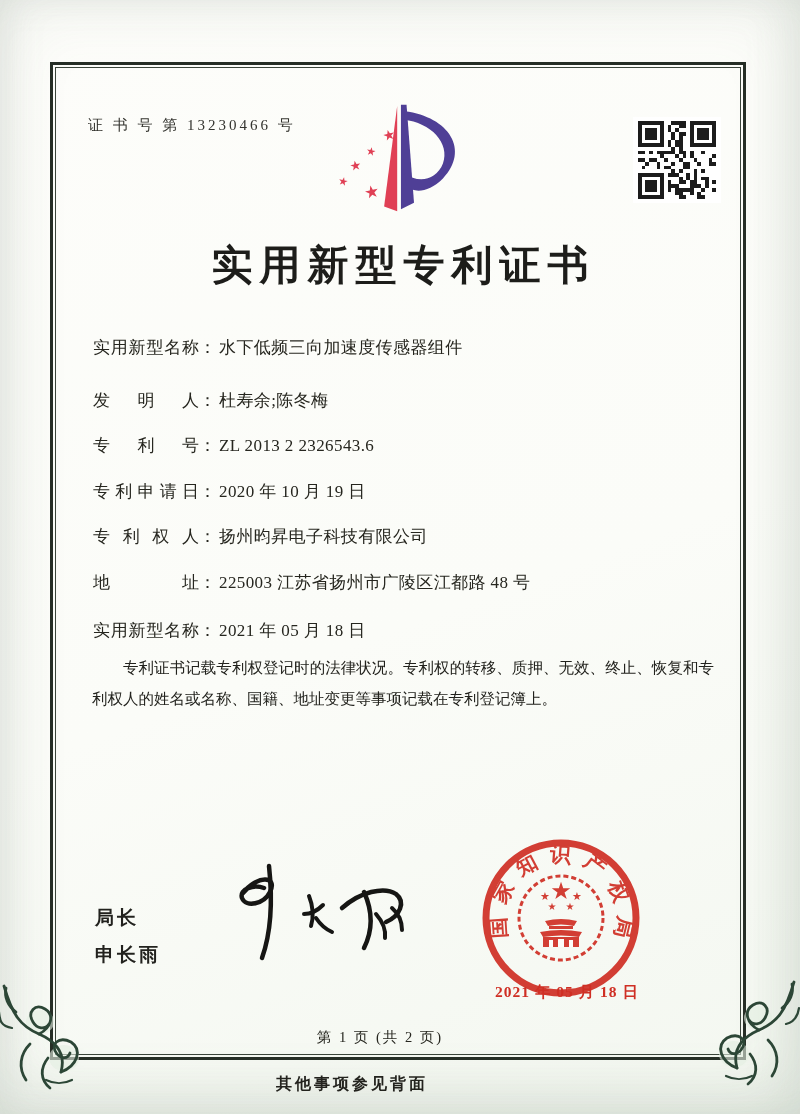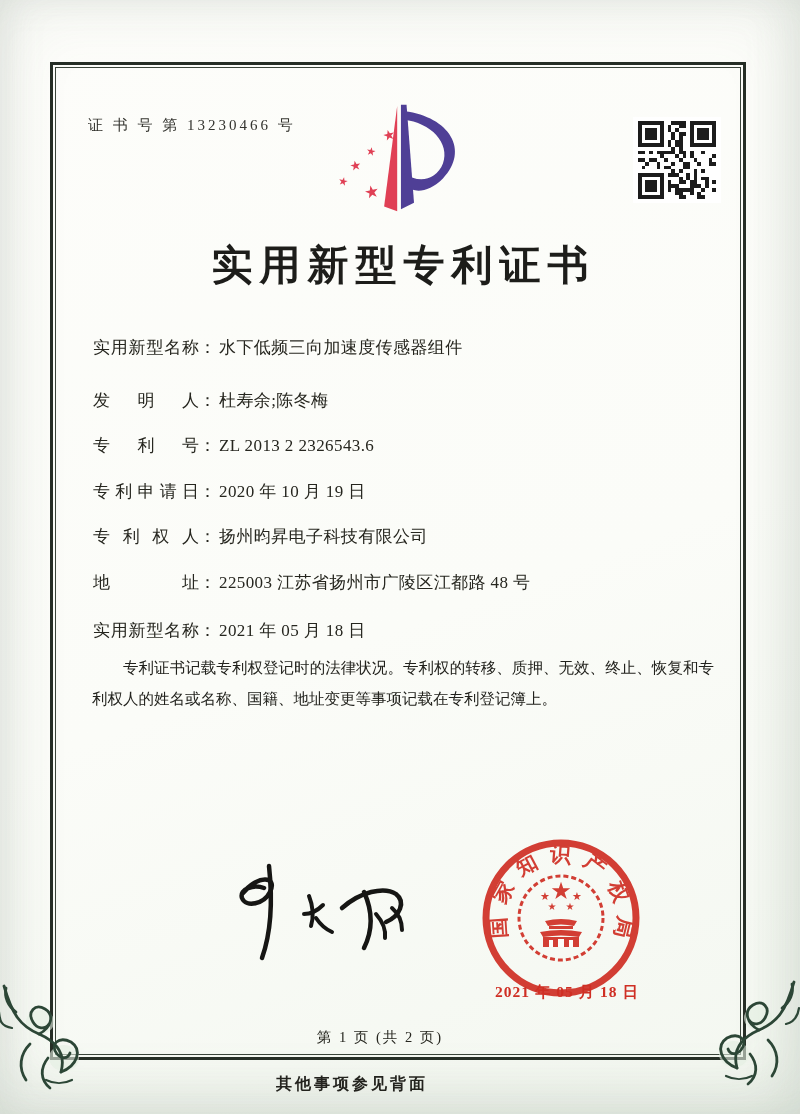--- a/index.html
+++ b/index.html
@@ -236,20 +236,24 @@
     </div>
     <div class="row" style="top:283px">
       <span class="lab">实用新型名称</span><span class="colon">：</span><span class="val">2021 年 05 月 18 日</span>
     </div>
   </div>
 
   <div class="body-text">
     <p>专利证书记载专利权登记时的法律状况。专利权的转移、质押、无效、终止、恢复和专利权人的姓名或名称、国籍、地址变更等事项记载在专利登记簿上。</p>
   </div>
 
+  <div class="signer">
+    <div>局长</div>
+    <div>申长雨</div>
+  </div>
 
   <div class="signature">
     <svg width="215" height="118" viewBox="0 0 215 118" fill="none" stroke="#161614" stroke-linecap="round" stroke-linejoin="round">
       <path d="M30 38 C46 18 66 20 58 36 C52 48 34 52 30 42 C27 33 42 28 52 32" stroke-width="4.5"></path>
       <path d="M57 10 C60 38 60 74 50 102" stroke-width="4.5"></path>
       <path d="M97 40 C101 50 102 60 99 70" stroke-width="4"></path>
       <path d="M92 58 C99 58 106 54 111 49" stroke-width="4"></path>
       <path d="M104 62 C108 68 113 73 120 76" stroke-width="4"></path>
       <path d="M130 52 C148 36 172 30 184 38 C194 46 188 60 174 66" stroke-width="4.5"></path>
       <path d="M152 36 C162 58 160 76 152 92" stroke-width="4.5"></path>

